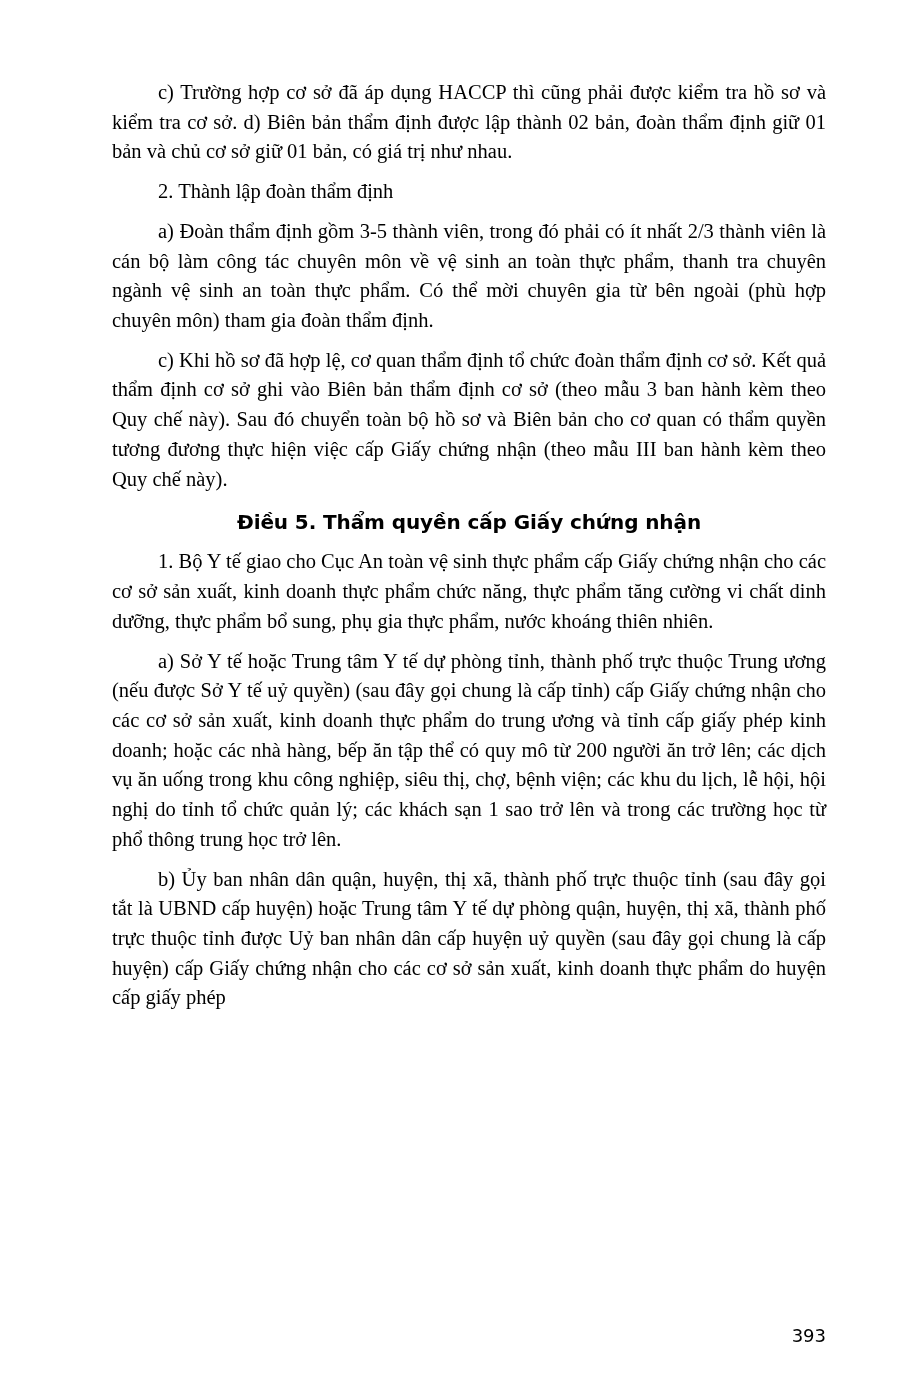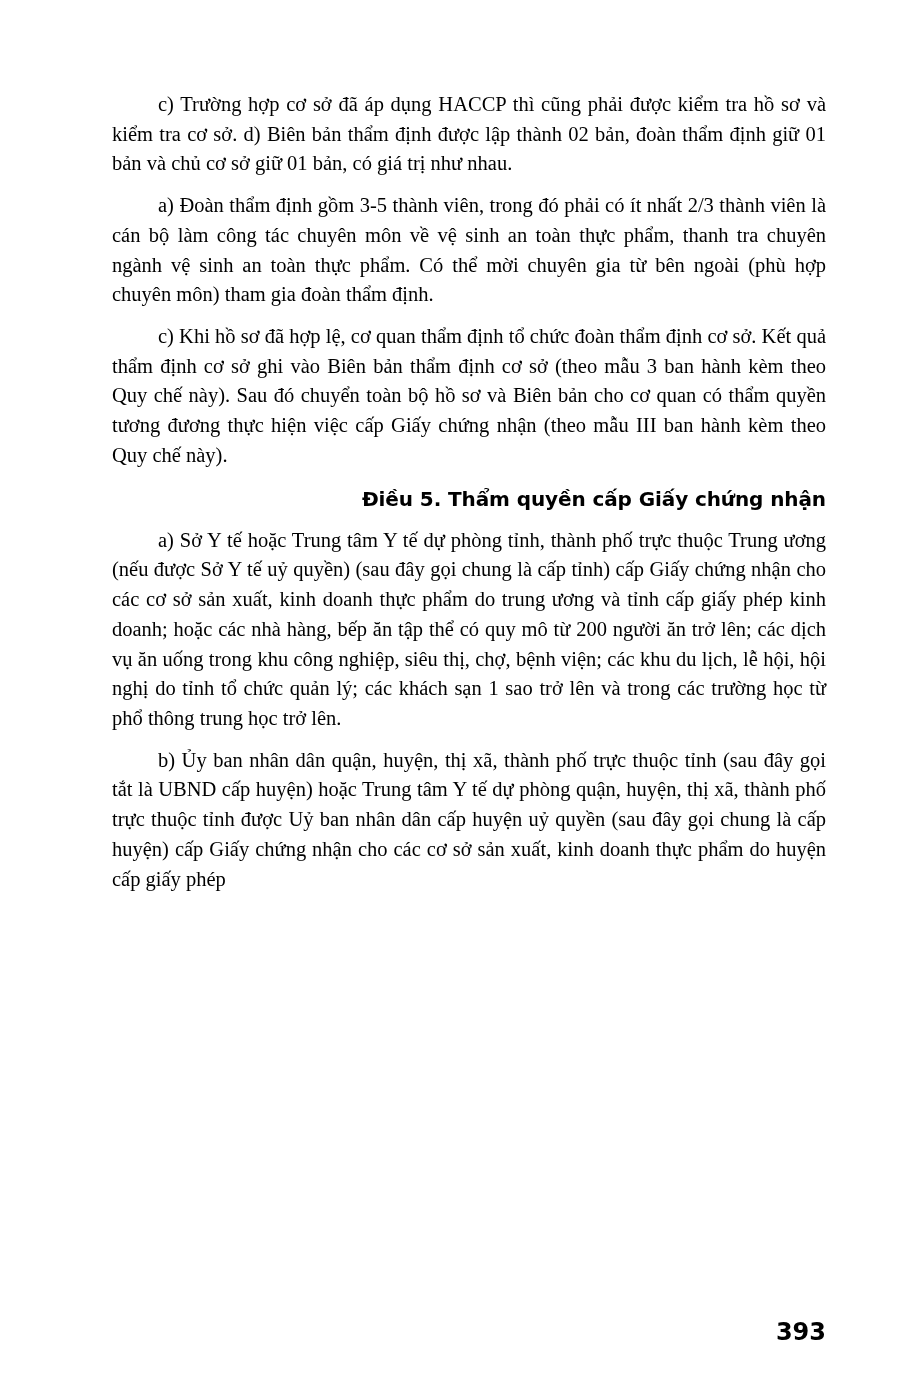--- a/index.html
+++ b/index.html
@@ -20,53 +20,55 @@
     padding: 78px 90px 40px 112px;
     overflow: hidden;
   }
   .doc-body {
     font-size: 20.5px;
     line-height: 1.45;
     text-align: justify;
     text-justify: inter-word;
   }
   p.para {
-    margin: 12px 0 10px 0;
+    margin: 0 0 10px 0;
     text-indent: 46px;
     text-align: justify;
   }
   h2.heading {
     font-family: "DejaVu Sans", sans-serif;
     font-size: 20px;
     font-weight: bold;
     margin: 14px 0 10px 0;
     text-indent: 0;
-    text-align: right;
+    text-align: center;
     letter-spacing: -0.1px;
   }
   .page-number {
     position: absolute;
     right: 90px;
     bottom: 42px;
     font-family: "DejaVu Sans", sans-serif;
-    font-weight: bold;
-    font-size: 24px;
+    font-weight: normal;
+    font-size: 18px;
     margin-top: 24px;
   }
 </style>
 </head>
 <body>
 
 <div class="page">
   <div class="doc-body">
 
     <p class="para">c) Trường hợp cơ sở đã áp dụng HACCP thì cũng phải được kiểm tra hồ sơ và kiểm tra cơ sở. d) Biên bản thẩm định được lập thành 02 bản, đoàn thẩm định giữ 01 bản và chủ cơ sở giữ 01 bản, có giá trị như nhau.</p>
+    <p class="para">2. Thành lập đoàn thẩm định</p>
     <p class="para">a) Đoàn thẩm định gồm 3-5 thành viên, trong đó phải có ít nhất 2/3 thành viên là cán bộ làm công tác chuyên môn về vệ sinh an toàn thực phẩm, thanh tra chuyên ngành vệ sinh an toàn thực phẩm. Có thể mời chuyên gia từ bên ngoài (phù hợp chuyên môn) tham gia đoàn thẩm định.</p>
     <p class="para">c) Khi hồ sơ đã hợp lệ, cơ quan thẩm định tổ chức đoàn thẩm định cơ sở. Kết quả thẩm định cơ sở ghi vào Biên bản thẩm định cơ sở (theo mẫu 3 ban hành kèm theo Quy chế này). Sau đó chuyển toàn bộ hồ sơ và Biên bản cho cơ quan có thẩm quyền tương đương thực hiện việc cấp Giấy chứng nhận (theo mẫu III ban hành kèm theo Quy chế này).</p>
 
     <h2 class="heading">Điều 5. Thẩm quyền cấp Giấy chứng nhận</h2>
 
+    <p class="para">1. Bộ Y tế giao cho Cục An toàn vệ sinh thực phẩm cấp Giấy chứng nhận cho các cơ sở sản xuất, kinh doanh thực phẩm chức năng, thực phẩm tăng cường vi chất dinh dưỡng, thực phẩm bổ sung, phụ gia thực phẩm, nước khoáng thiên nhiên.</p>
     <p class="para">a) Sở Y tế hoặc Trung tâm Y tế dự phòng tỉnh, thành phố trực thuộc Trung ương (nếu được Sở Y tế uỷ quyền) (sau đây gọi chung là cấp tỉnh) cấp Giấy chứng nhận cho các cơ sở sản xuất, kinh doanh thực phẩm do trung ương và tỉnh cấp giấy phép kinh doanh; hoặc các nhà hàng, bếp ăn tập thể có quy mô từ 200 người ăn trở lên; các dịch vụ ăn uống trong khu công nghiệp, siêu thị, chợ, bệnh viện; các khu du lịch, lễ hội, hội nghị do tỉnh tổ chức quản lý; các khách sạn 1 sao trở lên và trong các trường học từ phổ thông trung học trở lên.</p>
     <p class="para">b) Ủy ban nhân dân quận, huyện, thị xã, thành phố trực thuộc tỉnh (sau đây gọi tắt là UBND cấp huyện) hoặc Trung tâm Y tế dự phòng quận, huyện, thị xã, thành phố trực thuộc tỉnh được Uỷ ban nhân dân cấp huyện uỷ quyền (sau đây gọi chung là cấp huyện) cấp Giấy chứng nhận cho các cơ sở sản xuất, kinh doanh thực phẩm do huyện cấp giấy phép</p>
 
   </div>
   <div class="page-number">393</div>
 </div>
 
 </body></html>

